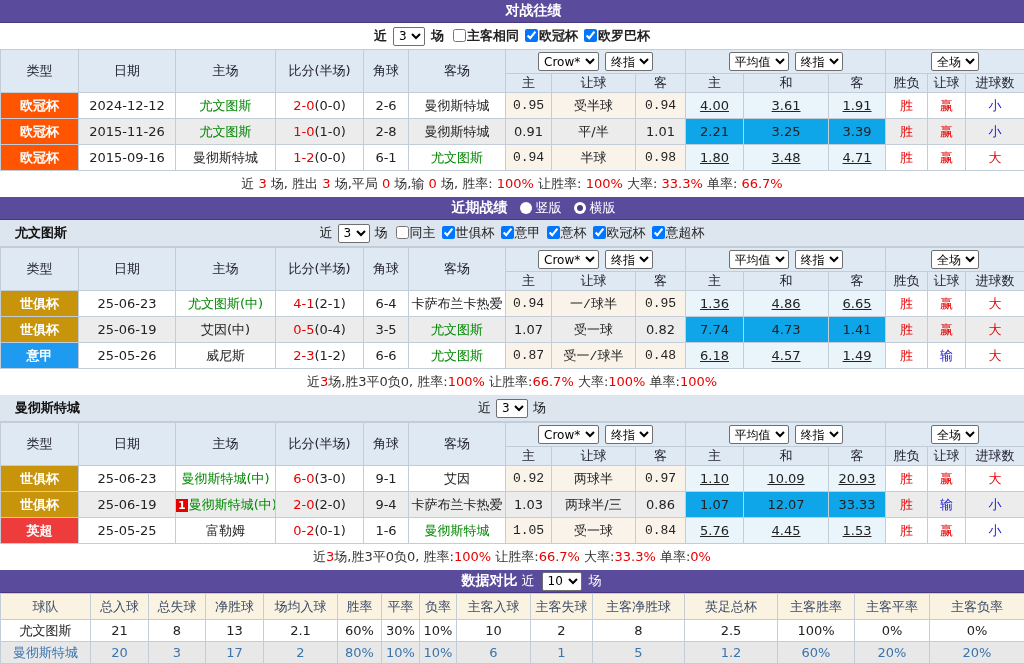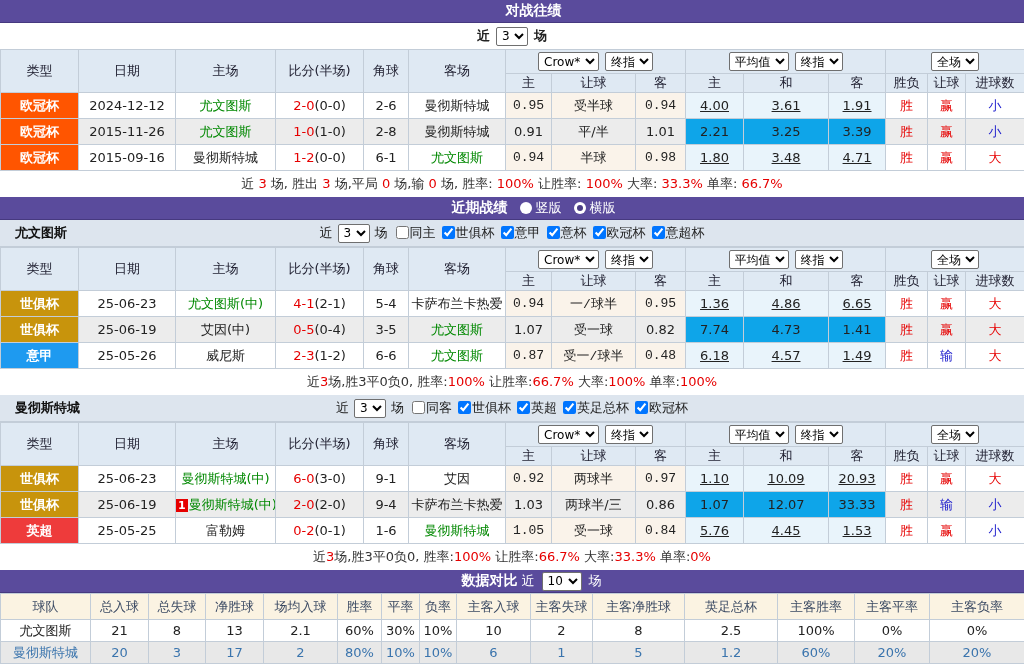--- a/index.html
+++ b/index.html
@@ -54,20 +54,21 @@
 </head>
 <body>
 
 <div class="bar">
   <span class="bar-title">对战往绩</span>
 </div>
 <div class="filter-row">
   <span>近</span>
   <select><option>3</option></select>
   <span>场</span>
+  <span><label><input type="checkbox" style=""><span>主客相同</span></label><label><input type="checkbox" checked="" style=""><span>欧冠杯</span></label><label><input type="checkbox" checked="" style=""><span>欧罗巴杯</span></label></span>
 </div>
 <table class="odds">
   <colgroup>
       <col style="width:78px">
       <col style="width:97px">
       <col style="width:100px">
       <col style="width:88px">
       <col style="width:45px">
       <col style="width:97px">
       <col style="width:46px">
@@ -230,21 +231,21 @@
       <th>让球</th>
       <th>进球数</th>
     </tr>
   </thead>
   <tbody>
       <tr class="r-even">
         <td class="bg">世俱杯</td>
         <td>25-06-23</td>
         <td class="g">尤文图斯(中)</td>
         <td><span class="scr">4-1</span><span>(2-1)</span></td>
-        <td>5-4</td>
+        <td>6-4</td>
         <td>卡萨布兰卡热爱</td>
         <td class="let">0.94</td>
         <td class="let">一/球半</td>
         <td class="let">0.95</td>
         <td class="avg">1.36</td>
         <td class="avg">4.86</td>
         <td class="avg">6.65</td>
         <td class="r">胜</td>
         <td class="r">赢</td>
         <td class="r">大</td>
@@ -286,21 +287,20 @@
     </tbody>
 </table>
 <div class="summary"><span>近</span><span class="red">3</span><span>场,胜3平0负0, 胜率:</span><span class="red">100%</span><span> 让胜率:</span><span class="red">66.7%</span><span> 大率:</span><span class="red">100%</span><span> 单率:</span><span class="red">100%</span></div>
 
 <div class="subheader">
   <span class="team">曼彻斯特城</span>
   <span class="filters">
     <span>近</span>
     <select><option>3</option></select>
     <span>场</span>
-    <span><label><input type="checkbox" style=""><span>同客</span></label><label><input type="checkbox" checked="" style=""><span>世俱杯</span></label><label><input type="checkbox" checked="" style=""><span>英超</span></label><label><input type="checkbox" checked="" style=""><span>英足总杯</span></label><label><input type="checkbox" checked="" style=""><span>欧冠杯</span></label></span>
   </span>
 </div>
 <table class="odds">
   <colgroup>
       <col style="width:78px">
       <col style="width:97px">
       <col style="width:100px">
       <col style="width:88px">
       <col style="width:45px">
       <col style="width:97px">

